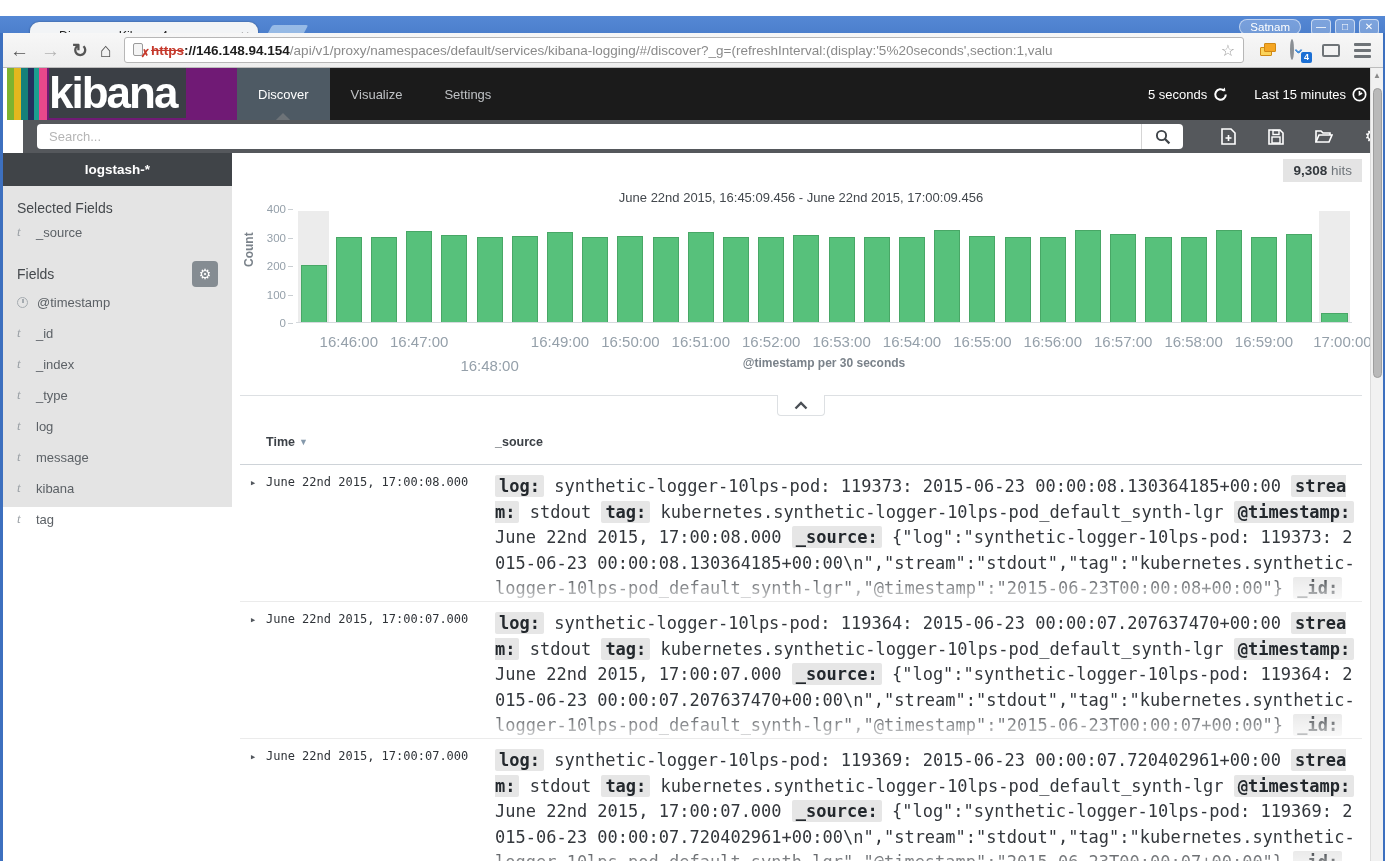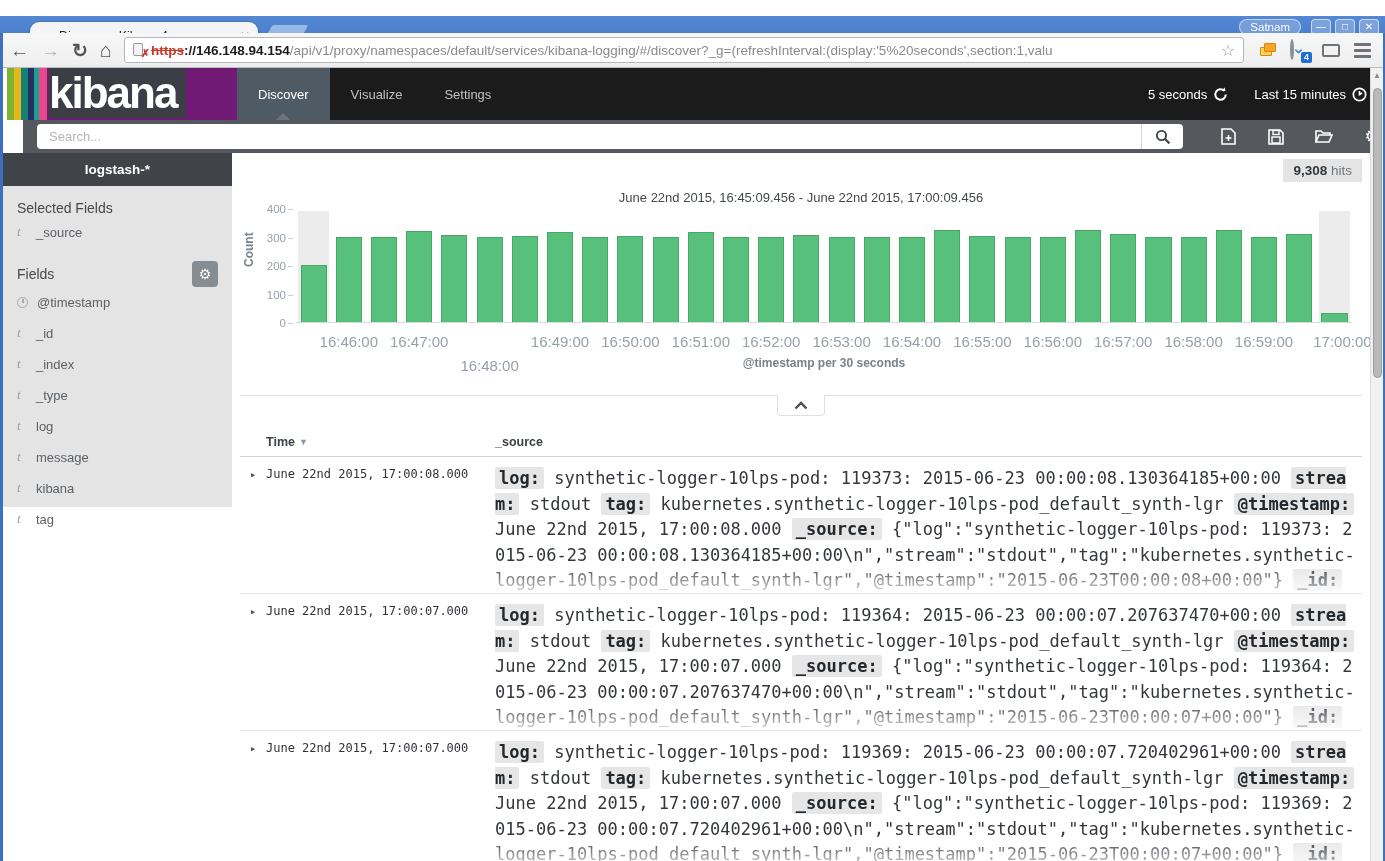--- a/index.html
+++ b/index.html
@@ -117,21 +117,21 @@
   
   .collapse-wrap { position:relative; margin-top:14px; height:22px; }
   .collapse-line { position:absolute; left:-0px; right:0; top:0; border-top:1px solid #dde0e3; }
   .collapse-tab { position:absolute; left:50%; transform:translateX(-50%); top:0; width:48px; height:21px;
     background:#fff; border:1px solid #dde0e3; border-top:none; border-radius:0 0 4px 4px;
     display:flex; align-items:center; justify-content:center; }
 
   
   .doc-table { margin-top:18px; font-family:"DejaVu Sans Mono","Liberation Mono",monospace; }
   .dt-header { display:flex; font-family:"Liberation Sans",sans-serif; font-size:12.5px; font-weight:bold;
-    color:#3c4147; padding-bottom:7px; border-bottom:1px solid #ced3d8; }
+    color:#3c4147; padding-bottom:15px; border-bottom:1px solid #ced3d8; }
   .dt-header .c-caret { width:26px; }
   .dt-header .c-time { width:229px; display:flex; align-items:center; gap:4px; }
   .sort-arrow { color:#8599ab; font-size:9px; }
   .dt-row { position:relative; display:flex; border-bottom:1px solid #ebebeb; height:137px; overflow:hidden; padding-top:9px; }
   .r-caret { width:26px; color:#53585e; font-size:11px; padding-top:2px; text-align:center; }
   .r-time { width:229px; font-size:12px; color:#2f3338; padding-top:1px; }
   .r-src { position:relative; flex:1; font-size:17px; color:#33373c; line-height:25.5px; word-break:break-all; padding-right:6px; }
   .r-src:after { content:''; position:absolute; left:0; right:0; bottom:0; height:30px;
     background:linear-gradient(rgba(255,255,255,0), rgba(255,255,255,.8)); }
   .badge { background:#e6e6e6; color:#23282d; font-weight:bold; padding:1px 4px; border-radius:2px; }

